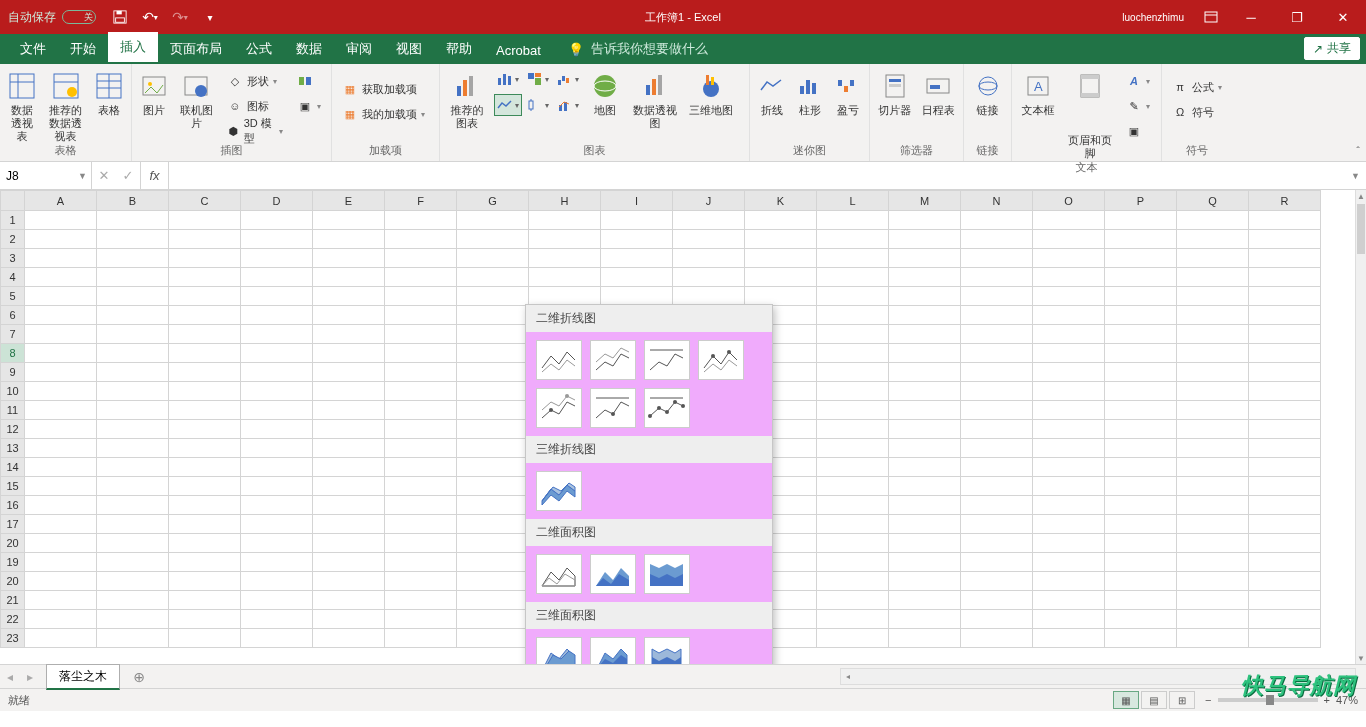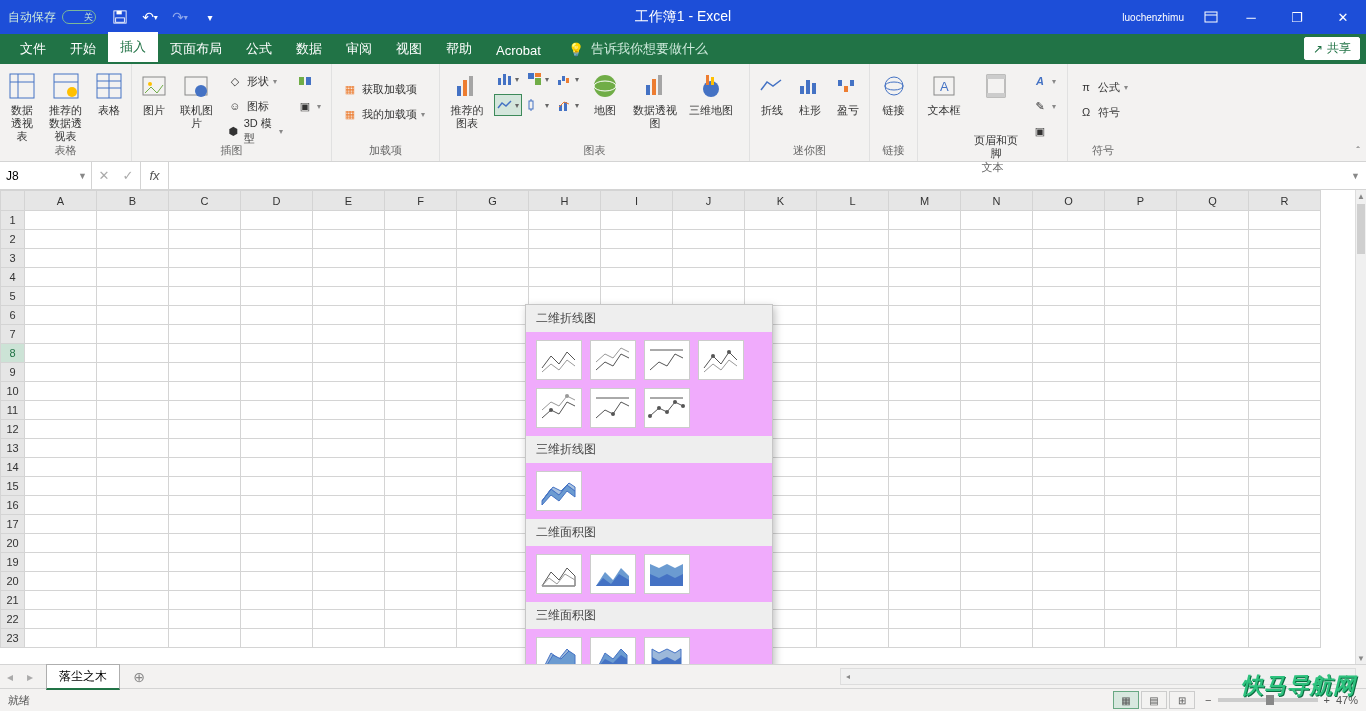--- a/index.html
+++ b/index.html
@@ -1,24 +1,24 @@
 <!DOCTYPE html>
 <html><head>
 <meta charset="utf-8">
 <style>
 * { margin: 0; padding: 0; box-sizing: border-box; font-family: "Microsoft YaHei", "Segoe UI", sans-serif; user-select: none; }
 html, body { width: 1366px; height: 727px; overflow: hidden; background: #fff; }
 
 
-.titlebar { height: 34px; background: #1d4ed8; display: flex; align-items: center; color: #fff; font-size: 12px; position: relative; }
+.titlebar { height: 34px; background: #b91c1c; display: flex; align-items: center; color: #fff; font-size: 12px; position: relative; }
 .titlebar .autosave { margin-left: 8px; display: flex; align-items: center; gap: 6px; color: #cde9db; }
 .titlebar .autosave .toggle { width: 34px; height: 14px; border: 1px solid #7cb89a; border-radius: 8px; display: flex; align-items: center; justify-content: flex-end; padding: 0 2px; font-size: 9px; color: #cde9db; }
 .titlebar .qat { display: flex; align-items: center; gap: 10px; margin-left: 14px; }
 .titlebar .qat .qat-btn { width: 20px; height: 20px; display:flex; align-items:center; justify-content:center; color:#fff; font-size:14px; }
-.titlebar .title { position: absolute; left: 50%; transform: translateX(-50%); font-size: 14px; }
+.titlebar .title { position: absolute; left: 50%; transform: translateX(-50%); font-size: 11px; }
 .titlebar .right { position: absolute; right: 0; display: flex; align-items: center; height: 100%; }
 .titlebar .user { margin-right: 10px; font-size: 10px; }
 .titlebar .winbtn { width: 46px; height: 34px; display:flex; align-items:center; justify-content:center; font-size: 13px; }
 .titlebar .winbtn.sm { width: 34px; }
 
 
 .ribbontabs { height: 30px; background: #217346; display: flex; align-items: flex-end; padding-left: 8px; position: relative; }
 .ribbontabs .tab { padding: 6px 12px 6px; color: #fff; font-size: 13px; cursor: pointer; }
 .ribbontabs .tab.active { background: #fff; color: #217346; border-bottom: 2px solid #217346; }
 .ribbontabs .tellme { margin-left: 16px; display: flex; align-items: center; gap: 6px; color: #cde9db; font-size: 13px; padding-bottom: 6px; }
@@ -384,20 +384,44 @@
               <rect x="9" y="10" width="4" height="6" fill="#ed7d31"></rect>
               <rect x="15" y="4" width="4" height="6" fill="#4472c4"></rect>
             </svg>
           </div>
           <div class="lbl">盈亏</div>
         </div>
     </div>
     <div class="label">迷你图</div>
   </div>
 
+  <div class="group" style="width:94px;">
+    <div class="body">
+      <div class="bigbtn" style="width:40px;">
+          <div class="ico">
+            <svg width="22" height="26">
+              <rect x="2" y="2" width="18" height="22" fill="none" stroke="#888"></rect>
+              <rect x="5" y="6" width="12" height="3" fill="#4472c4"></rect>
+              <rect x="5" y="11" width="12" height="3" fill="#ccc"></rect>
+            </svg>
+          </div>
+          <div class="lbl">切片器</div>
+        </div>
+      <div class="bigbtn" style="width:40px;">
+          <div class="ico">
+            <svg width="26" height="22">
+              <rect x="2" y="4" width="22" height="14" fill="none" stroke="#888"></rect>
+              <rect x="5" y="10" width="10" height="4" fill="#4472c4"></rect>
+            </svg>
+          </div>
+          <div class="lbl">日程表</div>
+        </div>
+    </div>
+    <div class="label">筛选器</div>
+  </div>
 
   <div class="group" style="width:48px;">
     <div class="body">
         <div class="bigbtn" style="width:36px;">
           <div class="ico">
             <svg width="26" height="22">
               <circle cx="13" cy="11" r="9" fill="none" stroke="#4472c4"></circle>
               <ellipse cx="13" cy="11" rx="9" ry="4" fill="none" stroke="#4472c4"></ellipse>
             </svg>
           </div>

